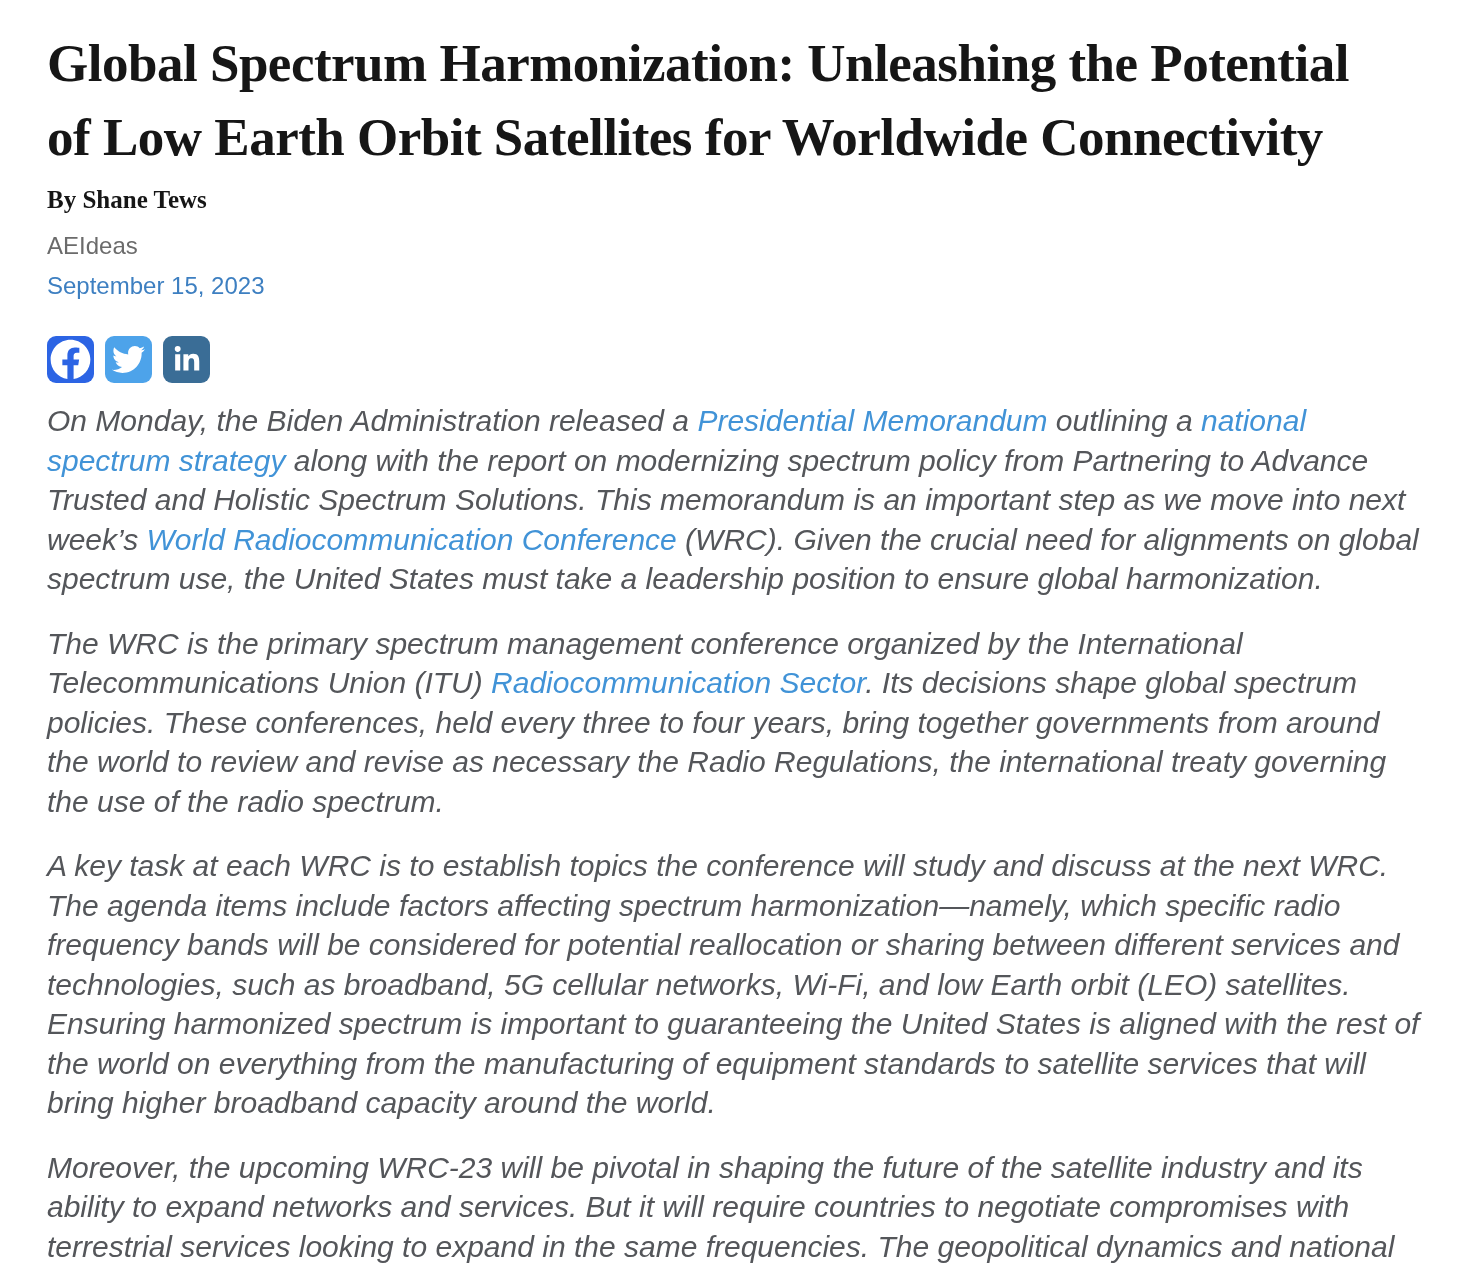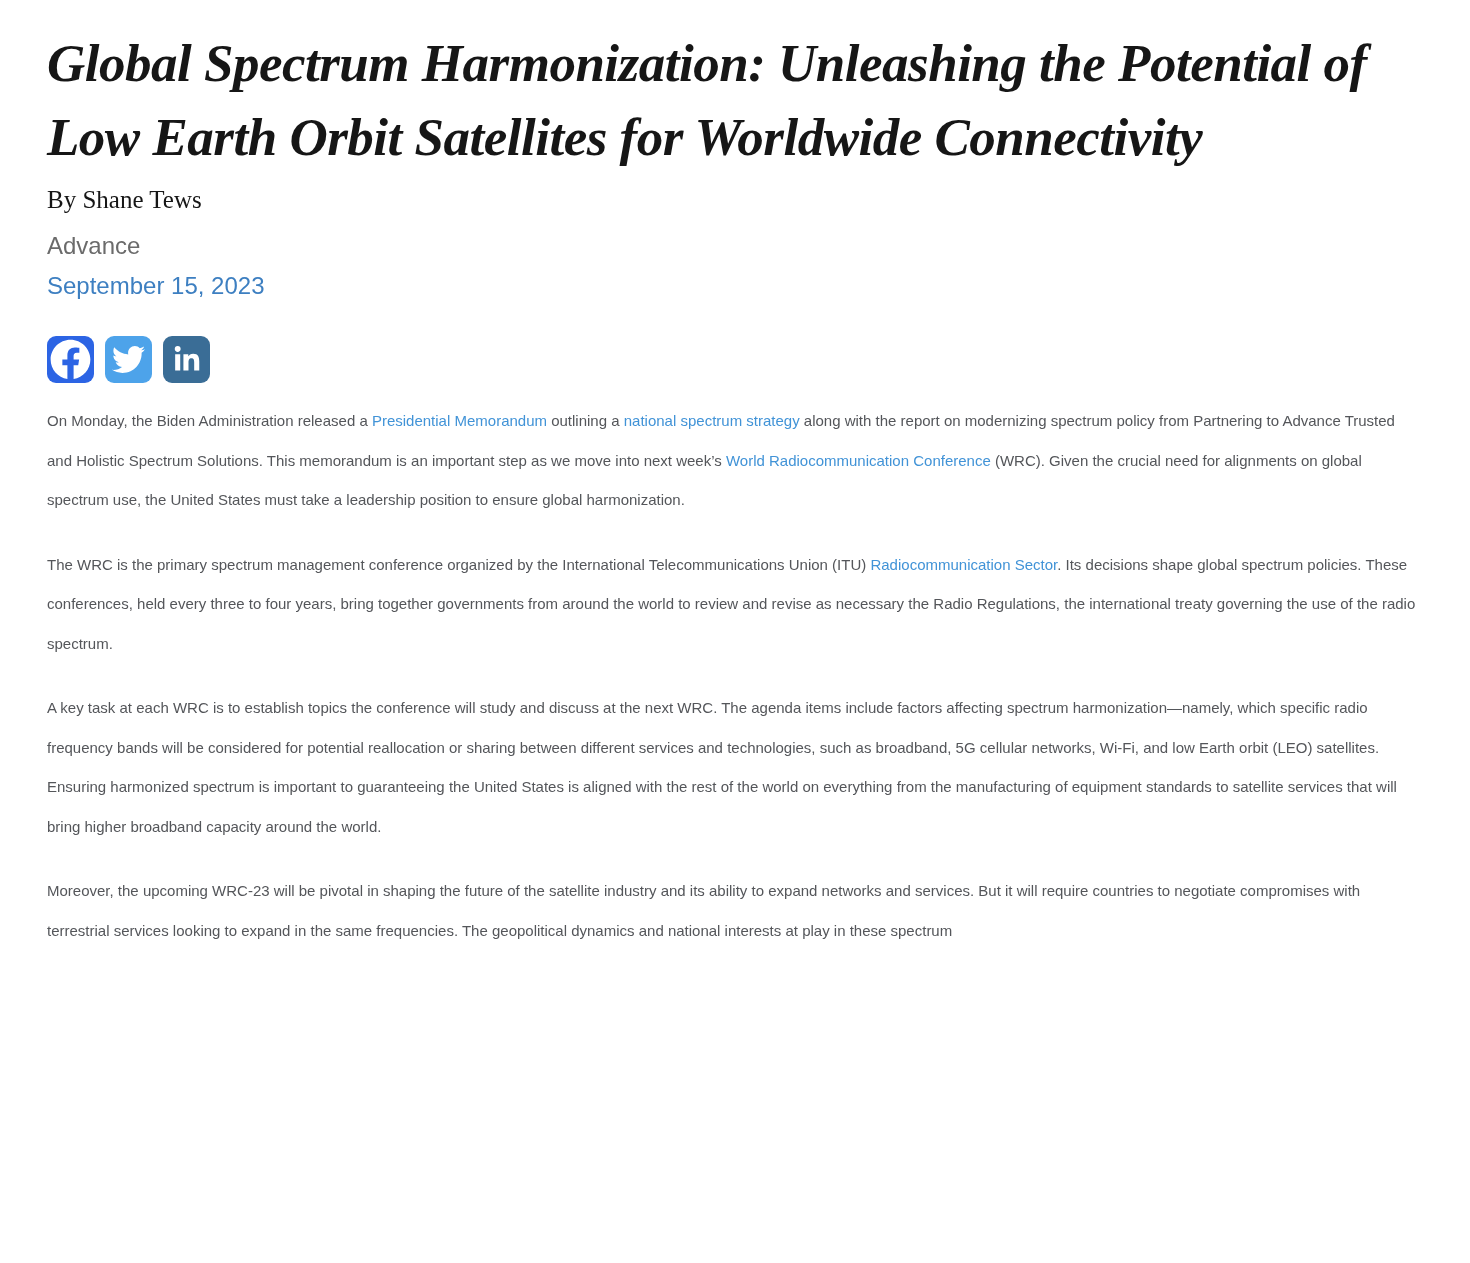--- a/index.html
+++ b/index.html
@@ -13,26 +13,25 @@
 
   .title {
     font-family:"Liberation Serif", serif;
     font-weight:700;
     font-size:53px;
     line-height:74px;
     letter-spacing:-0.5px;
     color:var(--heading, #161616);
     max-width:1340px;
     margin-bottom:12px;
-    font-style:italic;
   }
 
   .byline {
     font-family:"Liberation Serif", serif;
-    font-weight:400;
+    font-weight:700;
     font-size:25px;
     color:var(--heading, #161616);
     margin-bottom:18px;
   }
 
   .publication {
     font-size:24px;
     color:var(--pubtext, #6b6b6b);
     margin-bottom:12px;
   }
@@ -47,41 +46,42 @@
 
   .share-row { display:flex; gap:11px; margin-bottom:18px; }
   .share-btn {
     width:47px; height:47px; border-radius:9px;
     display:flex; align-items:center; justify-content:center;
     background:#888;
   }
   .share-btn svg { display:block; }
 
   .article-body p {
-    font-size:15px;
+    font-size:30px;
     line-height:39.5px;
     color:var(--bodytext, #54565a);
     max-width:1378px;
     margin-bottom:25px;
+    font-style:italic;
   }
   .article-body a {
     color:var(--link, #4193d7);
     text-decoration:none;
   }
 </style>
 </head>
 <body>
 
 <div class="page">
 
   <h1 class="title">Global Spectrum Harmonization: Unleashing the Potential of Low Earth Orbit Satellites for Worldwide Connectivity</h1>
 
   <div class="byline">By Shane Tews</div>
 
-  <div class="publication">Advance</div>
+  <div class="publication">AEIdeas</div>
 
   <a href="#" class="date">September 15, 2023</a>
 
   <div class="share-row">
     <a href="#" class="share-btn" style="background: rgb(44, 100, 228);">
       <svg width="41" height="41" viewBox="0 0 512 512" aria-hidden="true">
         <path fill="#ffffff" d="M504 256C504 119 393 8 256 8S8 119 8 256c0 123.78 90.69 226.38 209.25 245V327.69h-63V256h63v-54.64c0-62.15 37-96.48 93.67-96.48 27.14 0 55.52 4.84 55.52 4.84v61h-31.28c-30.8 0-40.41 19.12-40.41 38.73V256h68.78l-11 71.69h-57.78V501C413.31 482.38 504 379.78 504 256z"></path>
       </svg>
     </a>
     <a href="#" class="share-btn" style="background: rgb(77, 163, 234);">

